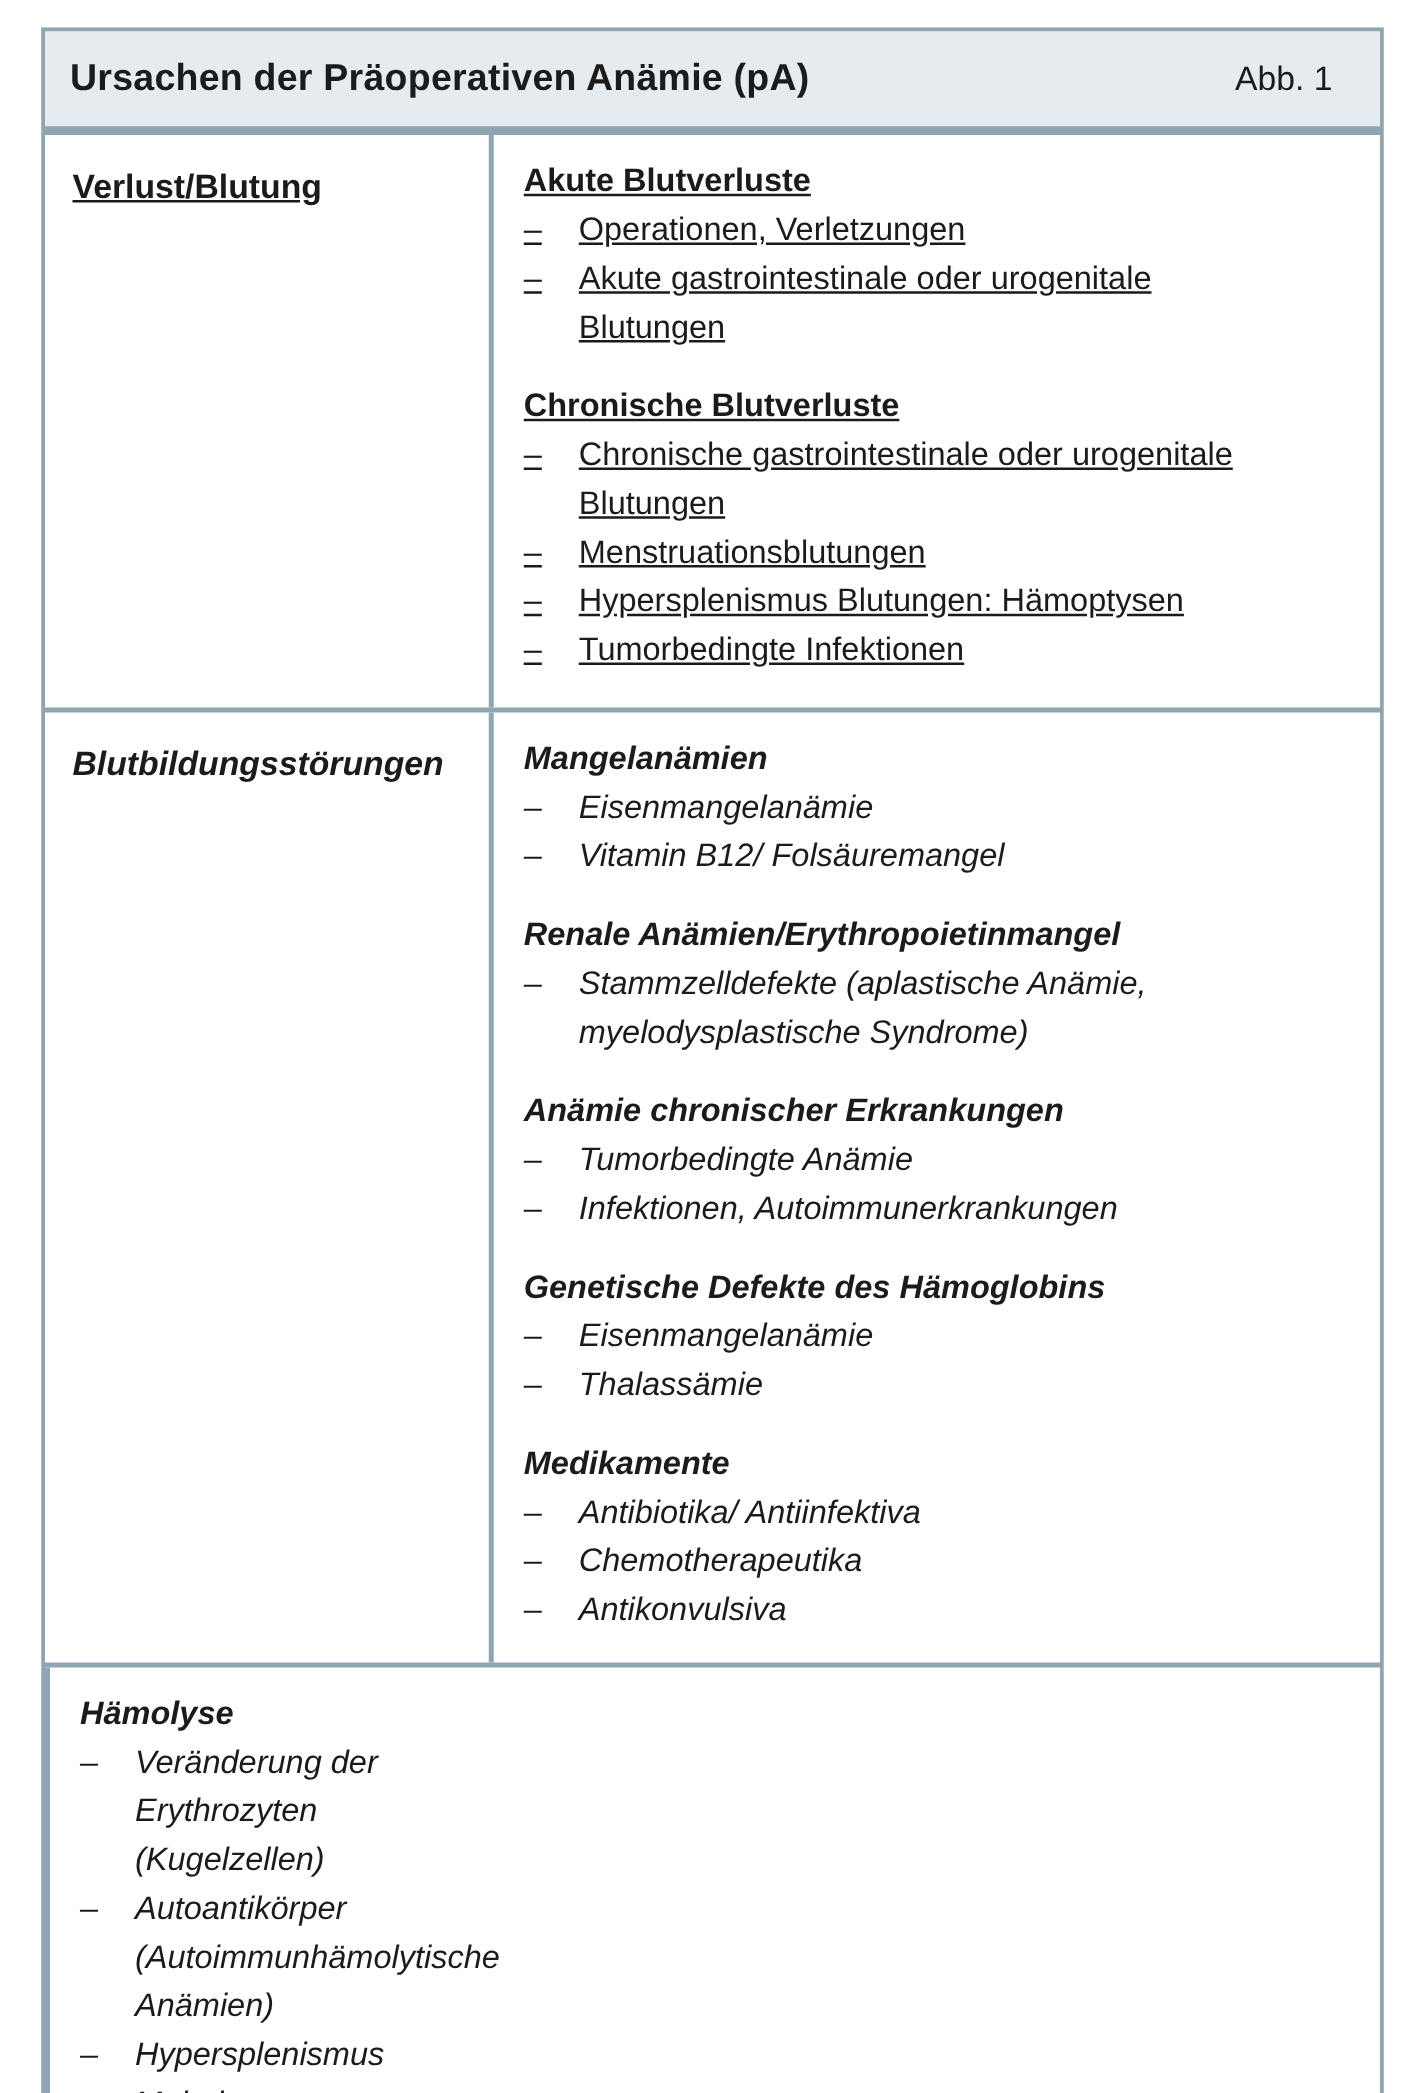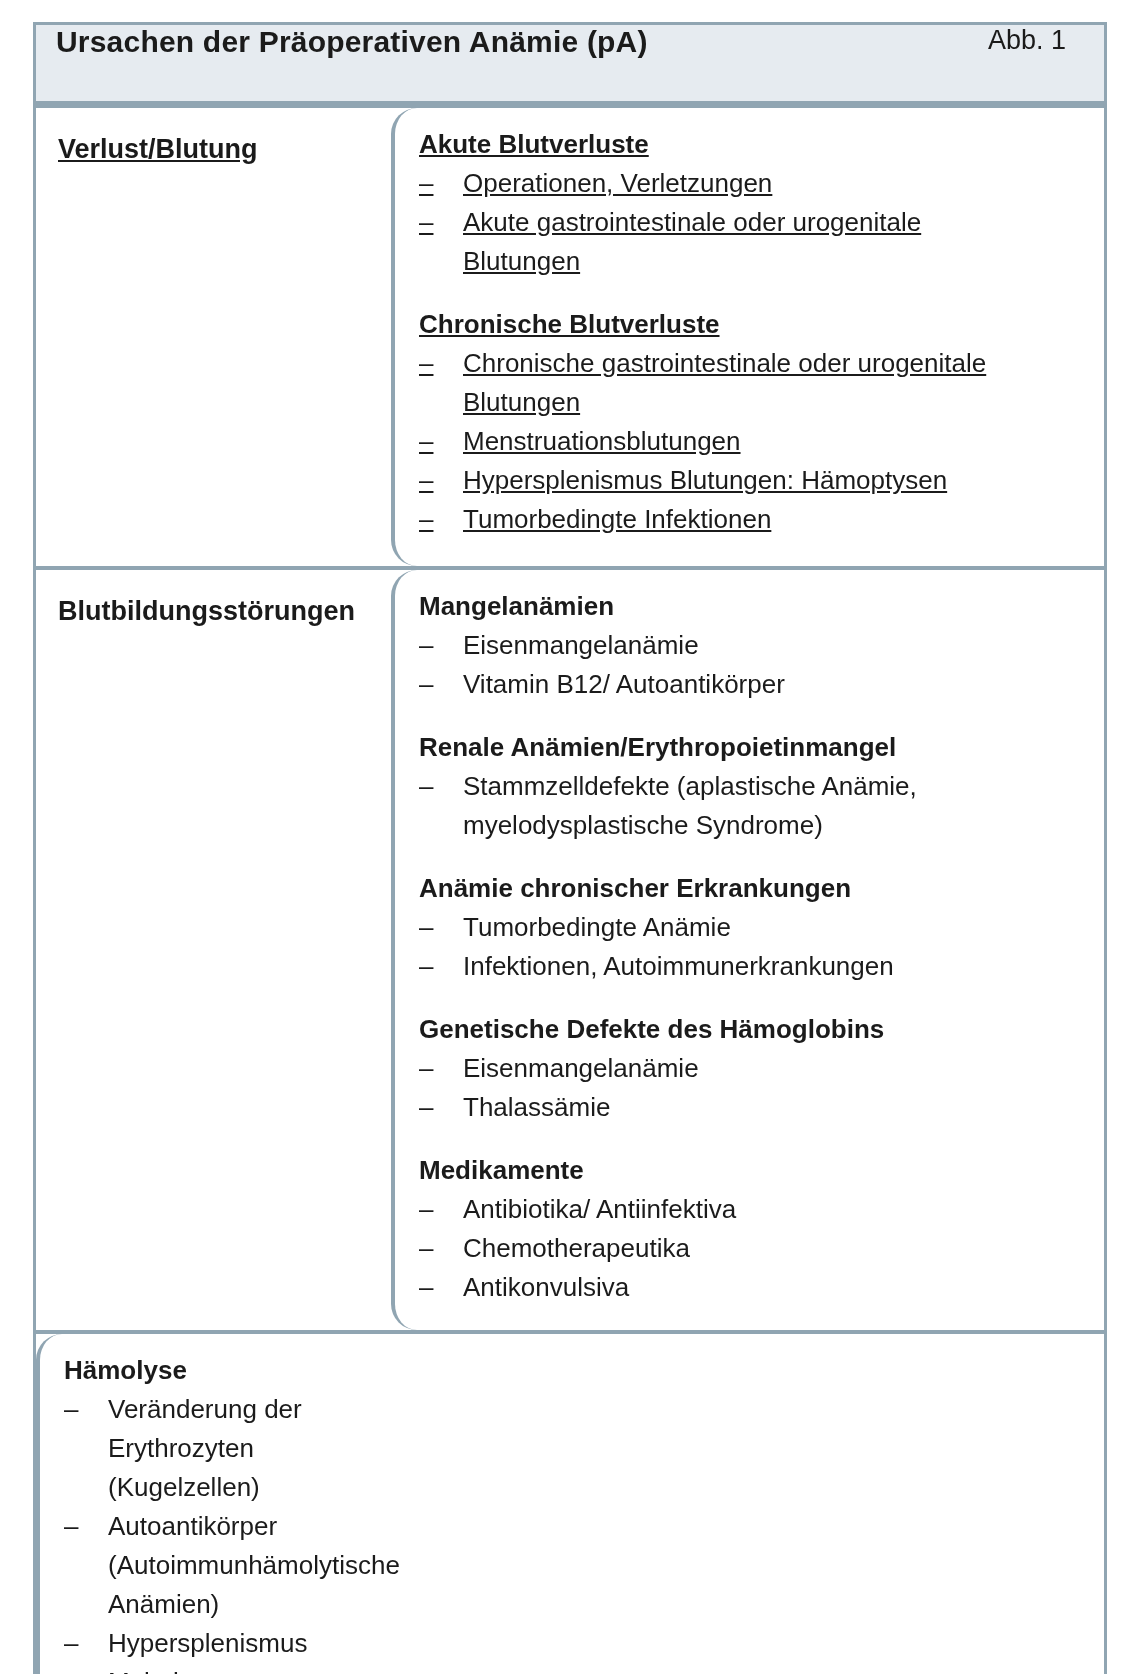--- a/index.html
+++ b/index.html
@@ -18,21 +18,21 @@
     top: 22px;
     width: 1074px;
   }
   
   .header-bar {
     box-sizing: border-box;
     height: 82px;
     background: #e6ebf0;
     border: 3px solid #90a5b2;
     display: flex;
-    align-items: flex-start;
+    align-items: center;
     justify-content: space-between;
     padding: 0 38px 0 20px;
   }
   .figure-title {
     font-size: 30px;
     font-weight: bold;
     letter-spacing: 0.2px;
   }
   .figure-label {
     font-size: 27px;
@@ -44,37 +44,37 @@
     border: 3px solid #90a5b2;
     border-top: 4px solid #90a5b2;
     background: #ffffff;
   }
   .row {
     display: grid;
     grid-template-columns: 355px 1fr;
   }
   .row + .row {
     border-top: 4px solid #90a5b2;
+    font-style: italic;
   }
   .row-1 { min-height: 458px; text-decoration: underline; }
   .row-2 { min-height: 760px; }
   .row-3 { min-height: 282px; }
   .category-cell {
     box-sizing: border-box;
     padding: 22px 16px 16px 22px;
     font-size: 27px;
     font-weight: bold;
     line-height: 39px;
     white-space: pre-line;
   }
   .content-cell {
     box-sizing: border-box;
     border-left: 4px solid #90a5b2;
     padding: 17px 16px 18px 24px;
-    border-radius: 26px;
   }
   .section + .section {
     margin-top: 24px;
   }
   .section-heading {
     font-size: 26px;
     font-weight: bold;
     line-height: 39px;
   }
   .item {
@@ -148,21 +148,21 @@
       <div class="content-cell">
 
         <div class="section">
           <div class="section-heading">Mangelanämien</div>
           <div class="item">
             <span class="dash">–</span>
             <span class="item-text">Eisenmangelanämie</span>
           </div>
           <div class="item">
             <span class="dash">–</span>
-            <span class="item-text">Vitamin B12/ Autoantikörper</span>
+            <span class="item-text">Vitamin B12/ Folsäuremangel</span>
           </div>
         </div>
 
         <div class="section">
           <div class="section-heading">Renale Anämien/Erythropoietinmangel</div>
           <div class="item">
             <span class="dash">–</span>
             <span class="item-text">Stammzelldefekte (aplastische Anämie,
 myelodysplastische Syndrome)</span>
           </div>

